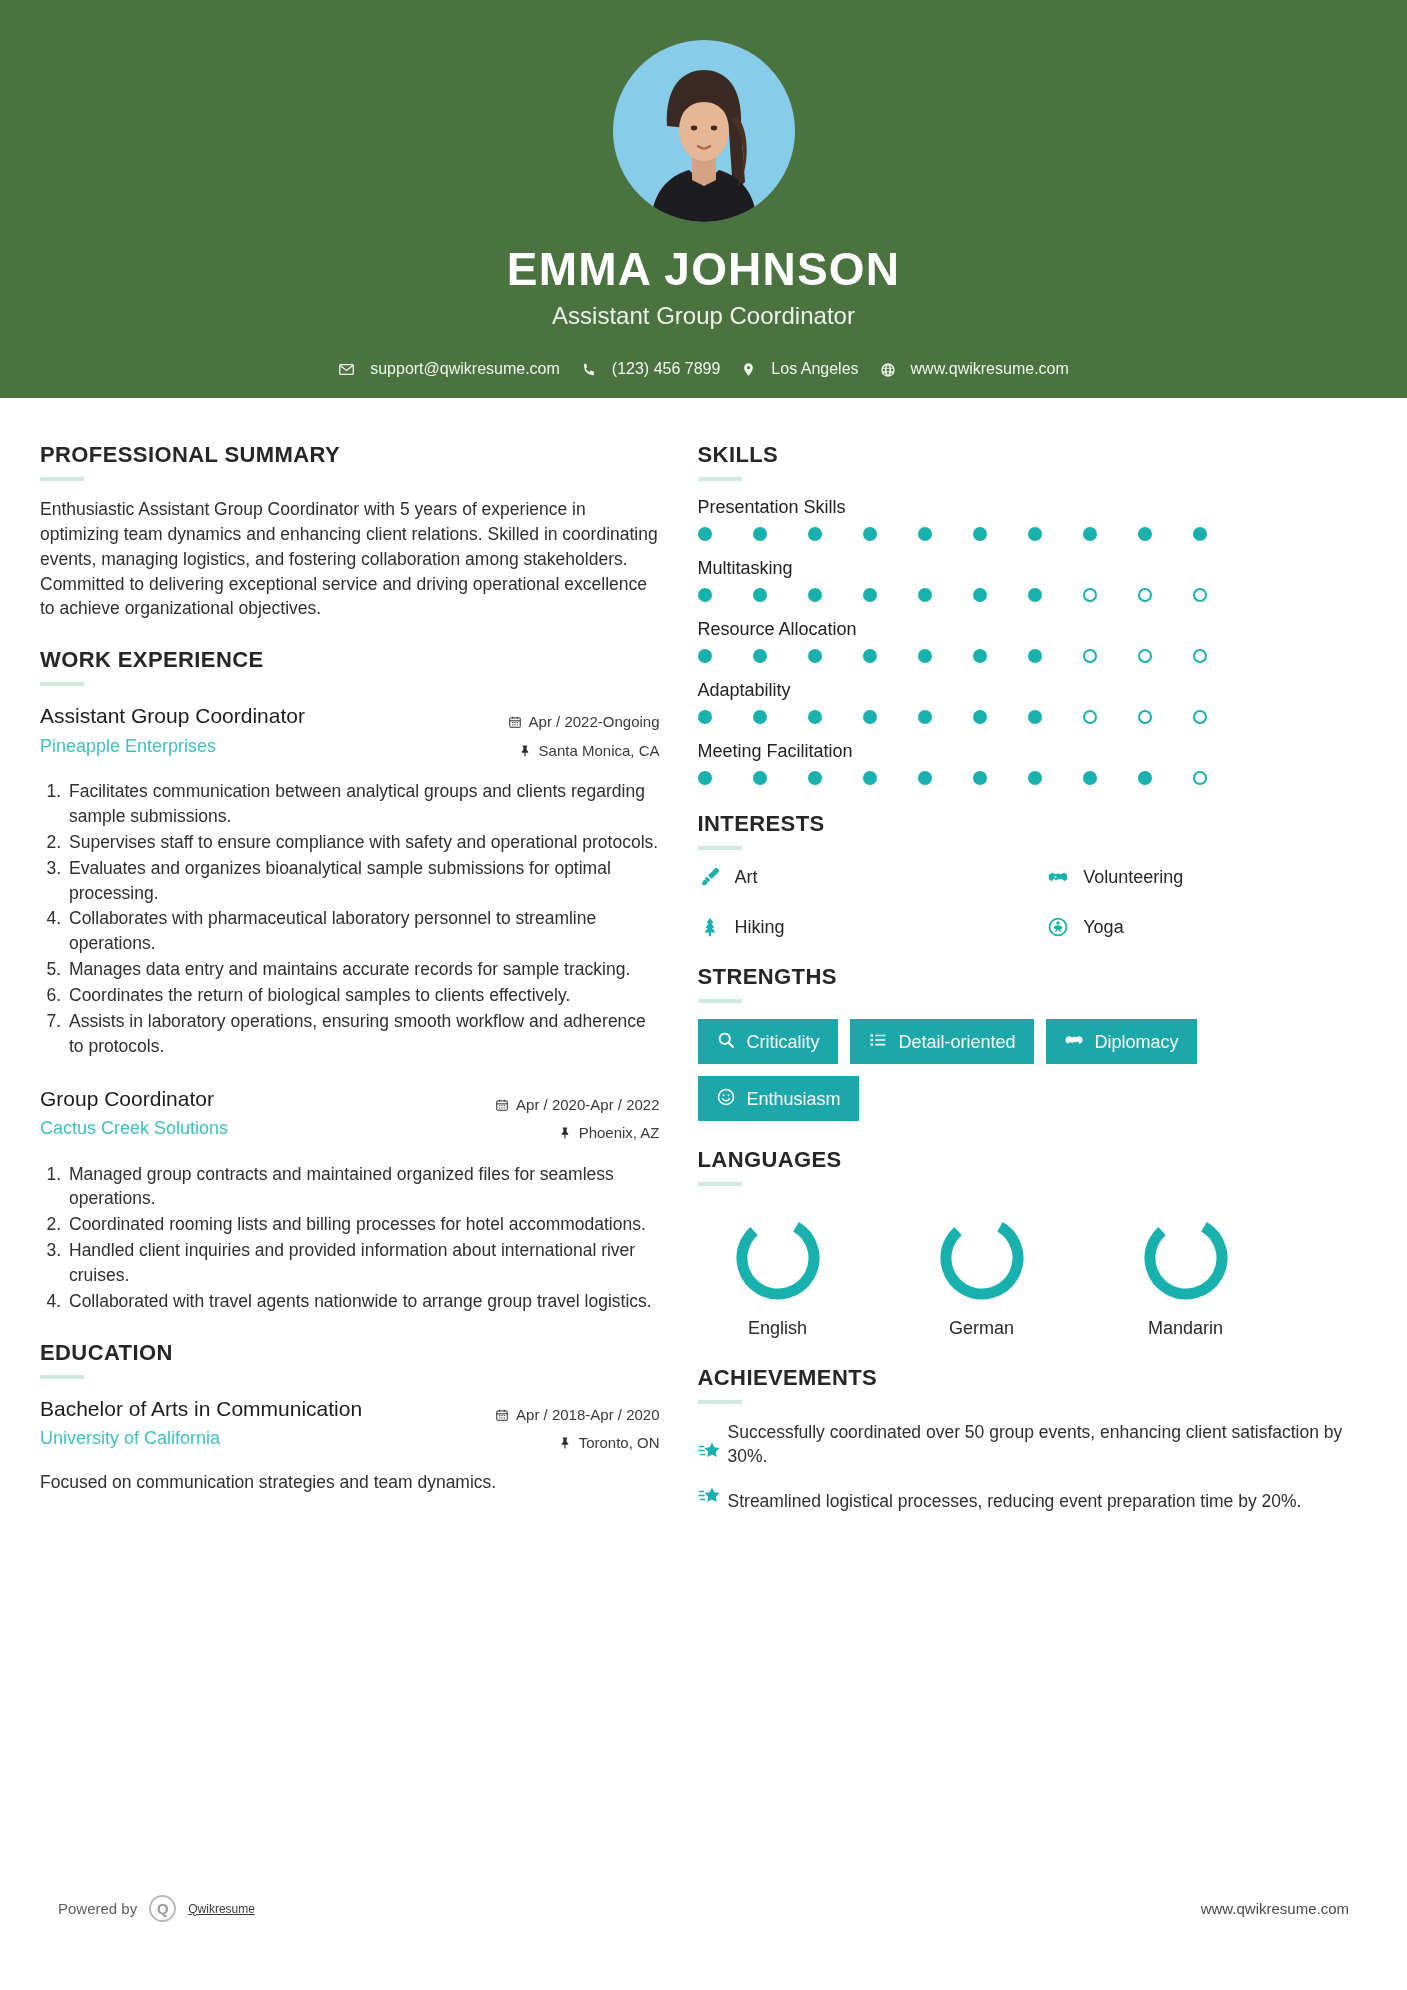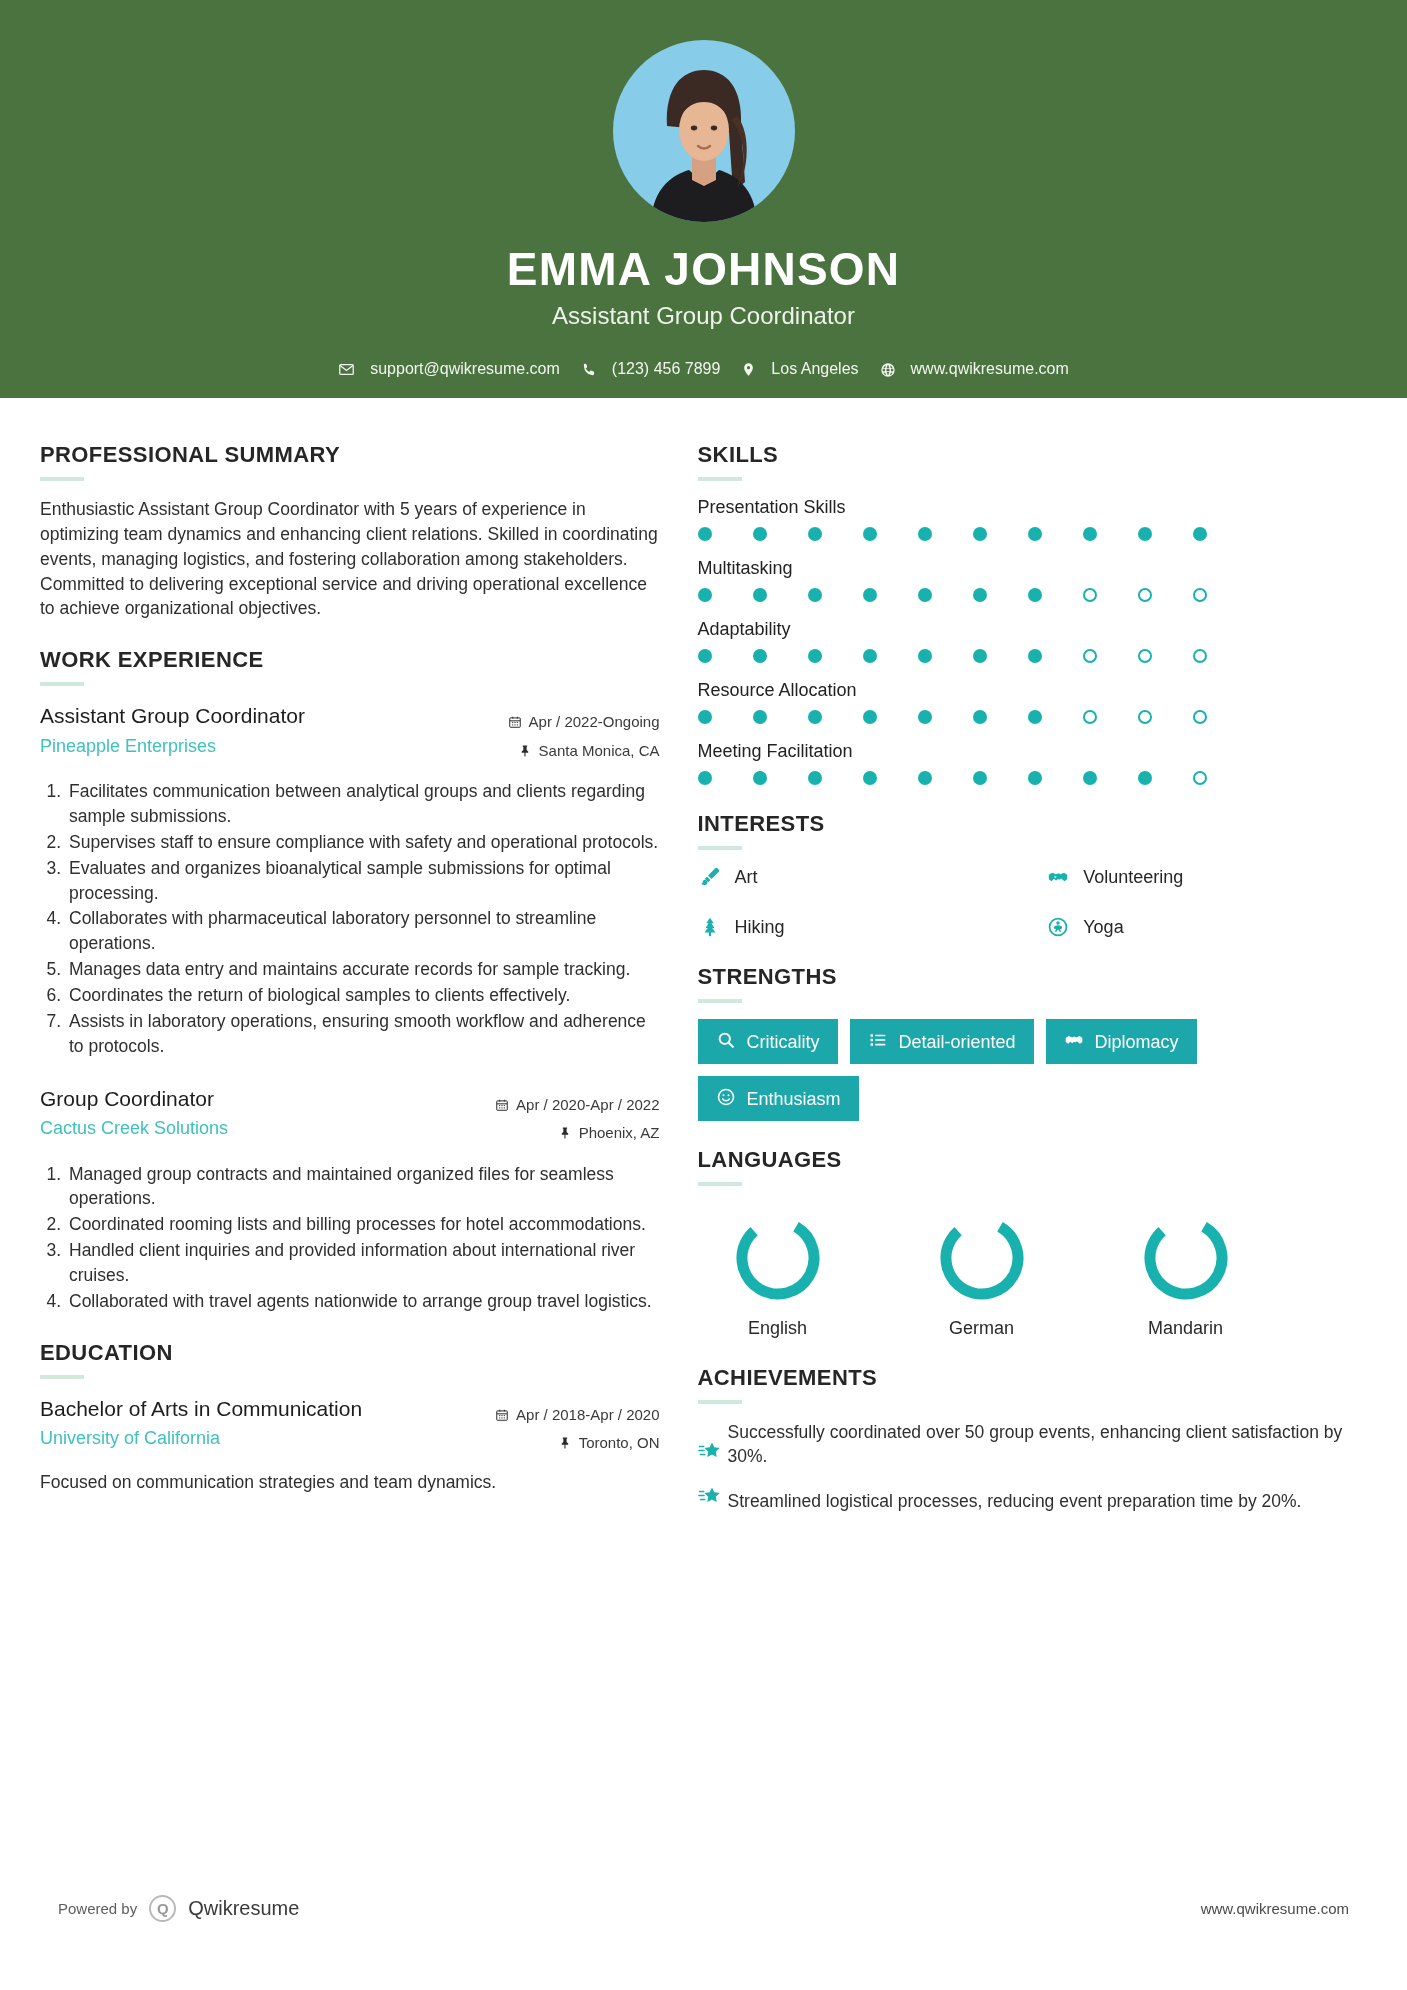--- a/index.html
+++ b/index.html
@@ -185,21 +185,21 @@
     font-size:15px;
     color:#5e5e5e;
   }
   .powered{ display:flex; align-items:center; gap:12px; }
   .qlogo{
     width:27px; height:27px; border-radius:50%;
     border:2px solid #b9b9b9;
     display:flex; align-items:center; justify-content:center;
     font-size:15px; color:#9a9a9a; font-weight:bold;
   }
-  .qname{ color:#3a3a3a; font-size:20px; }
+  .qname{ color:#3a3a3a; text-decoration:underline; font-size:12px; }
   .site{ color:#4a4a4a; font-size:15px; }
 </style>
 </head>
 <body>
 
 <div class="header">
   <div class="avatar">
     <svg class="face" viewBox="0 0 118 160">
 
       <path d="M22 64 C20 24 38 8 59 8 C80 8 98 24 96 64 L100 120 L88 130 L84 70 Z" fill="#3a2a23"></path>
@@ -452,56 +452,56 @@
               </span>
               <span class="dot-cell">
                 <span class="dot empty"></span>
               </span>
               <span class="dot-cell">
                 <span class="dot empty"></span>
               </span>
             </div>
           </div>
           <div class="skill">
+            <div class="skill-name">Resource Allocation</div>
+            <div class="dots">
+              <span class="dot-cell">
+                <span class="dot"></span>
+              </span>
+              <span class="dot-cell">
+                <span class="dot"></span>
+              </span>
+              <span class="dot-cell">
+                <span class="dot"></span>
+              </span>
+              <span class="dot-cell">
+                <span class="dot"></span>
+              </span>
+              <span class="dot-cell">
+                <span class="dot"></span>
+              </span>
+              <span class="dot-cell">
+                <span class="dot"></span>
+              </span>
+              <span class="dot-cell">
+                <span class="dot"></span>
+              </span>
+              <span class="dot-cell">
+                <span class="dot empty"></span>
+              </span>
+              <span class="dot-cell">
+                <span class="dot empty"></span>
+              </span>
+              <span class="dot-cell">
+                <span class="dot empty"></span>
+              </span>
+            </div>
+          </div>
+          <div class="skill">
             <div class="skill-name">Adaptability</div>
-            <div class="dots">
-              <span class="dot-cell">
-                <span class="dot"></span>
-              </span>
-              <span class="dot-cell">
-                <span class="dot"></span>
-              </span>
-              <span class="dot-cell">
-                <span class="dot"></span>
-              </span>
-              <span class="dot-cell">
-                <span class="dot"></span>
-              </span>
-              <span class="dot-cell">
-                <span class="dot"></span>
-              </span>
-              <span class="dot-cell">
-                <span class="dot"></span>
-              </span>
-              <span class="dot-cell">
-                <span class="dot"></span>
-              </span>
-              <span class="dot-cell">
-                <span class="dot empty"></span>
-              </span>
-              <span class="dot-cell">
-                <span class="dot empty"></span>
-              </span>
-              <span class="dot-cell">
-                <span class="dot empty"></span>
-              </span>
-            </div>
-          </div>
-          <div class="skill">
-            <div class="skill-name">Resource Allocation</div>
             <div class="dots">
               <span class="dot-cell">
                 <span class="dot"></span>
               </span>
               <span class="dot-cell">
                 <span class="dot"></span>
               </span>
               <span class="dot-cell">
                 <span class="dot"></span>
               </span>

